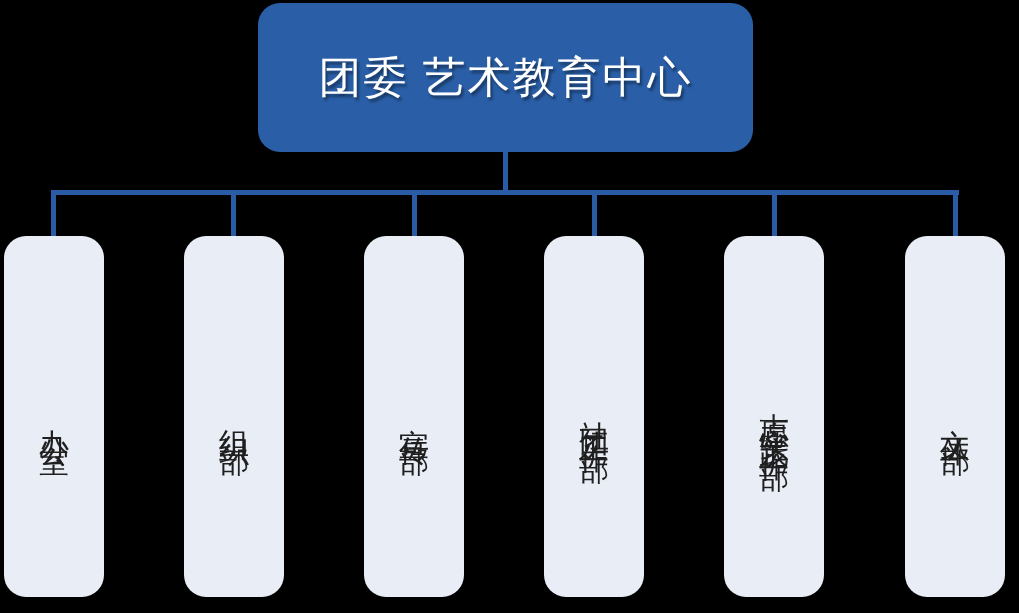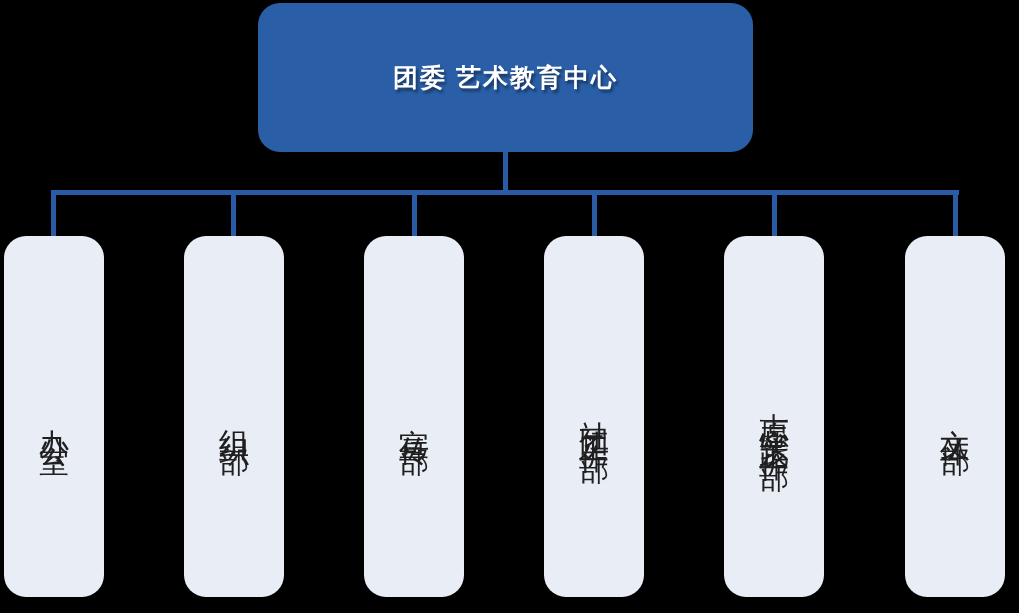--- a/index.html
+++ b/index.html
@@ -22,22 +22,22 @@
     width: 495px;
     height: 149px;
     background: var(--root-fill, #2A5FA8);
     border-radius: 22px;
     display: flex;
     align-items: center;
     justify-content: center;
   }
   .root-label {
     color: var(--root-text, #FFFFFF);
-    font-size: 25px;
-    font-weight: bold;
+    font-size: 43px;
+    font-weight: normal;
     letter-spacing: 2px;
     text-shadow: 2px 3px 3px rgba(0,0,0,0.45);
     white-space: nowrap;
   }
   .connector {
     position: absolute;
     background: var(--connector, #2A5CA5);
   }
   .conn-v { width: 5px; }
   .conn-h { height: 5px; }

